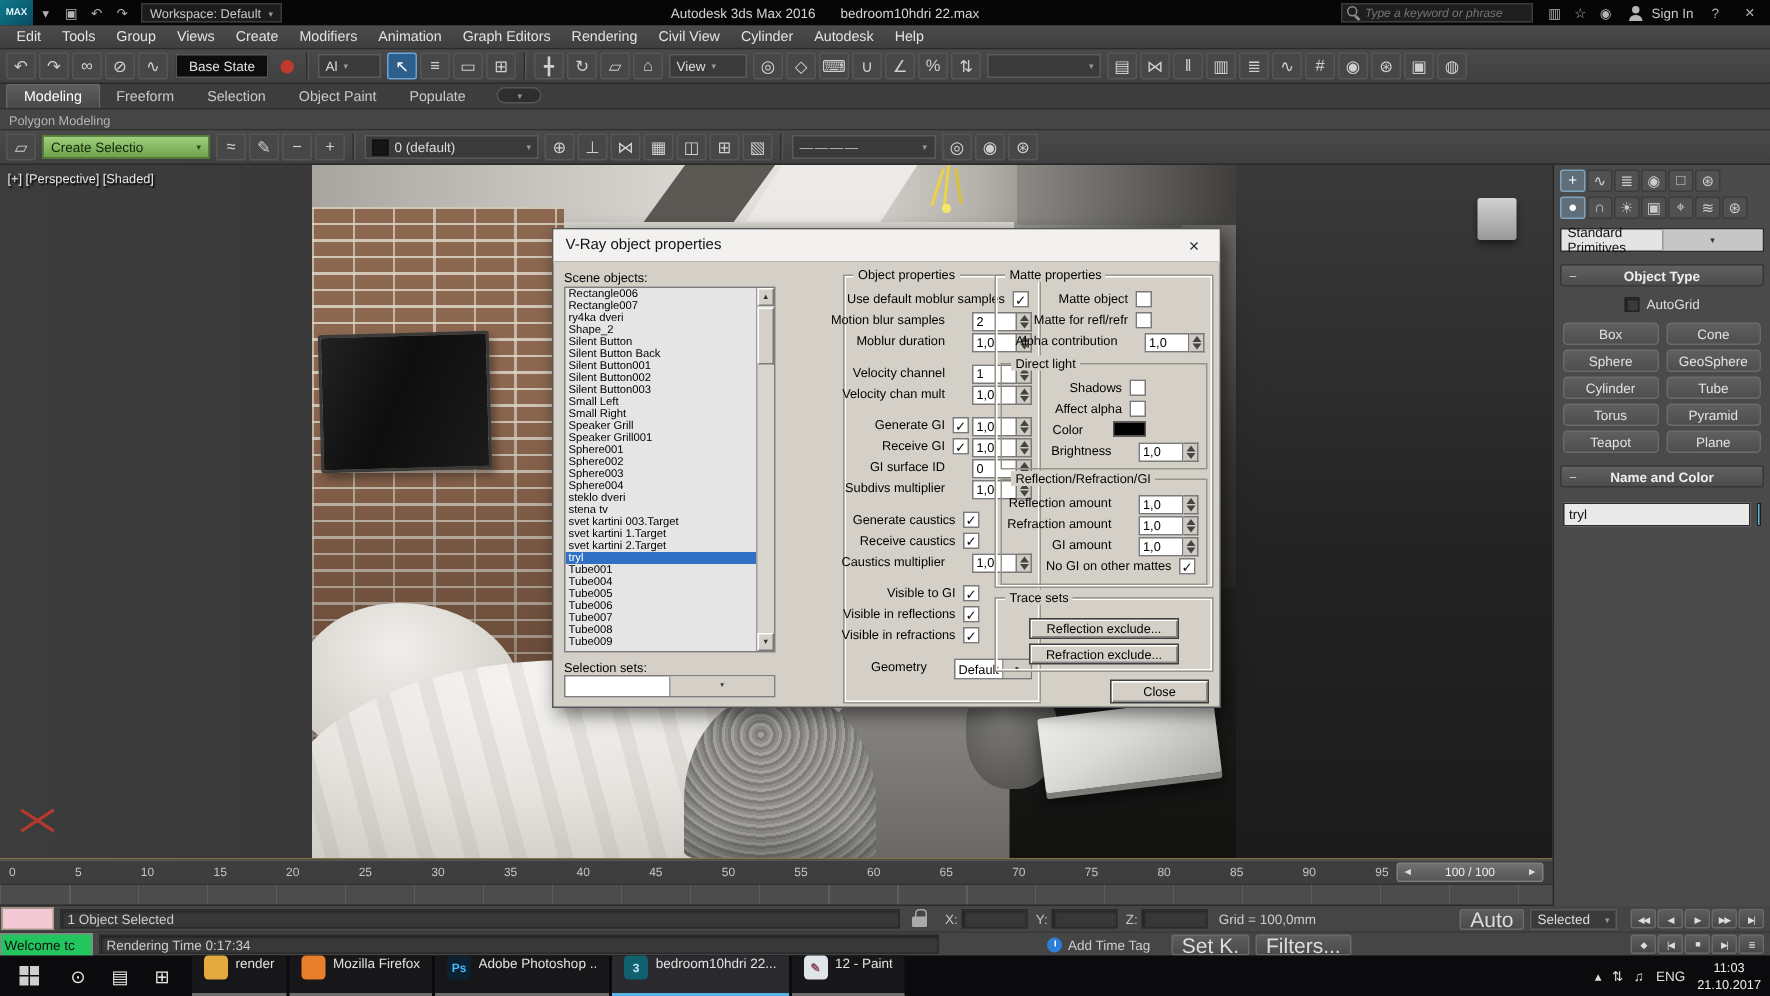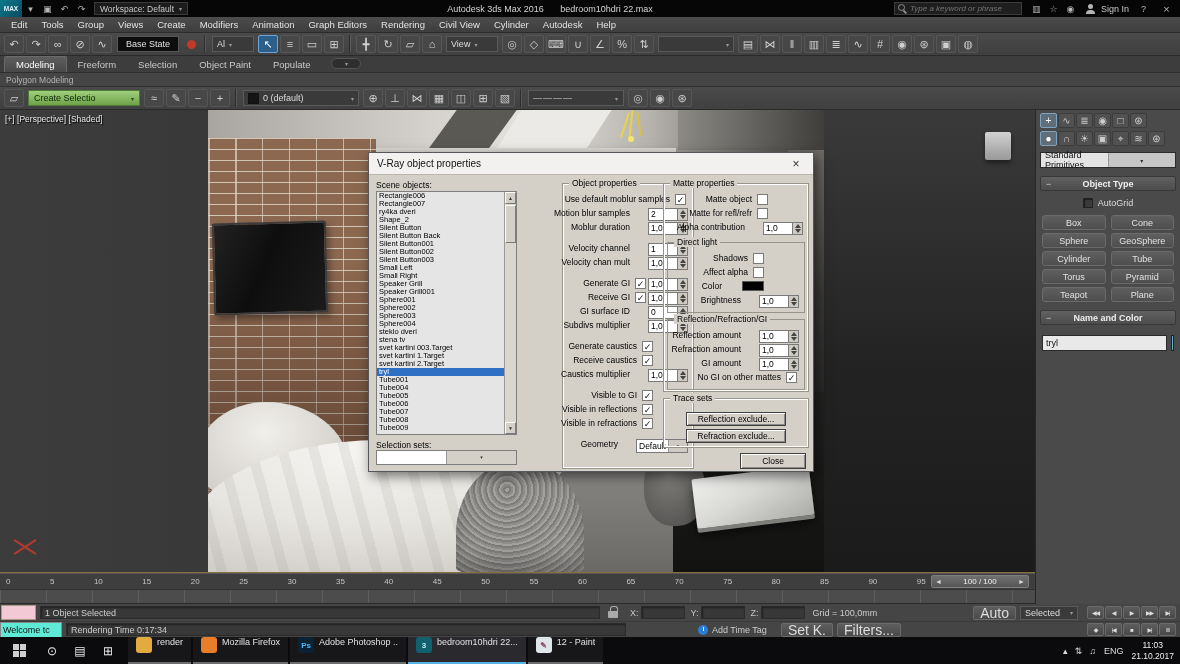--- a/index.html
+++ b/index.html
@@ -141,21 +141,21 @@
 .lock::after{content:"";position:absolute;left:0;top:5px;width:10px;height:7px;background:#aaa;border-radius:1px;}
 .coordlabel{margin:0 2px 0 6px;color:#c5c5c5;}
 .coord{width:44px;}
 #gridlabel{margin:0 8px;}
 .minibtn{height:14px;background:linear-gradient(#5d5d5d,#4a4a4a);border:1px solid #6a6a6a;
   border-radius:2px;color:#ddd;font-size:14px;display:inline-flex;align-items:center;padding:0 6px;
   margin:0 2px;font-family:inherit;}
 .tpbtn{width:17px;height:13px;background:linear-gradient(#5d5d5d,#484848);border:1px solid #6a6a6a;
   color:#ddd;font-size:6px;display:inline-flex;align-items:center;justify-content:center;
   border-radius:2px;margin-left:1px;letter-spacing:-1px;font-family:inherit;}
-#welcomebox{width:62px;height:16px;background:#5eead4;color:#111;border:1px solid #888;
+#welcomebox{width:62px;height:16px;background:#22c55e;color:#111;border:1px solid #888;
   overflow:hidden;display:flex;align-items:center;padding-left:2px;}
 #promptbox{width:560px;margin-left:4px;}
 #timetag{display:flex;align-items:center;gap:4px;margin-left:72px;}
 .clockic{width:10px;height:10px;border-radius:50%;background:#2c7fd6;position:relative;display:inline-block;}
 .clockic::after{content:"";position:absolute;left:4.5px;top:2px;width:1.5px;height:4px;background:#fff;}
 
 
 #taskbar{position:absolute;left:0;top:637px;width:1180px;height:27px;background:#0b0b0d;
   display:flex;align-items:center;}
 #startbtn{width:38px;height:27px;display:flex;align-items:center;justify-content:center;}

